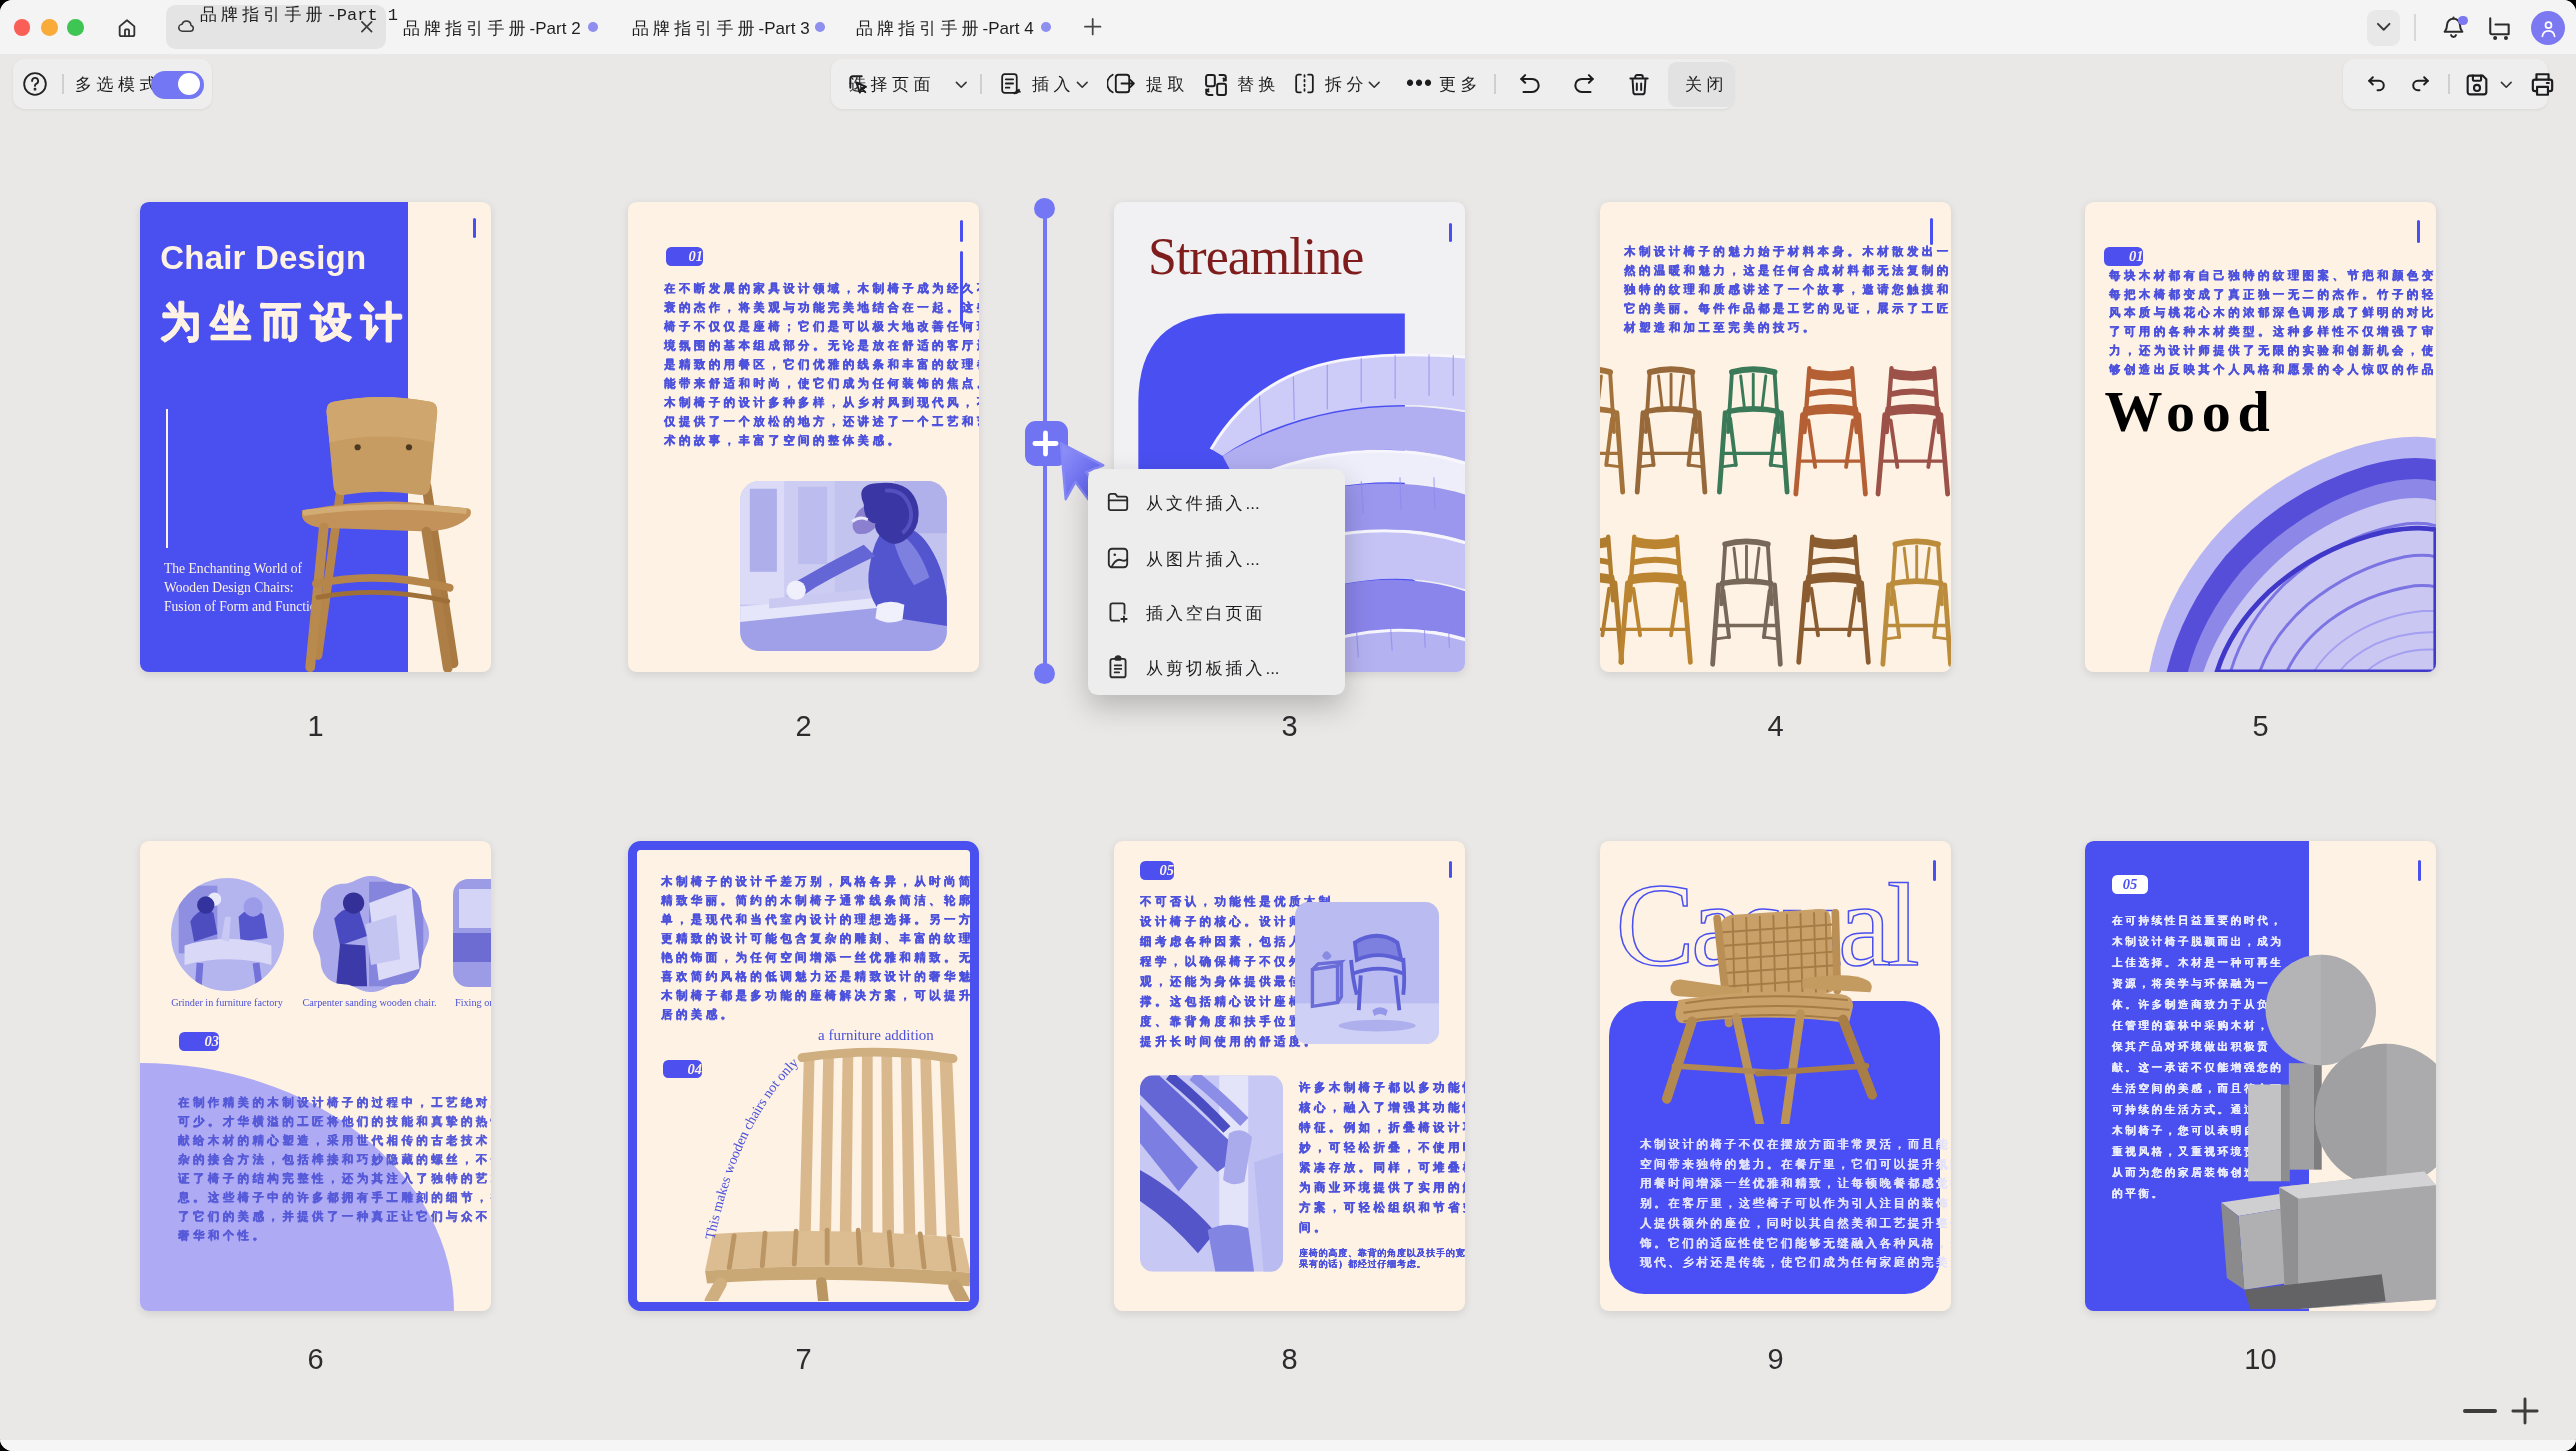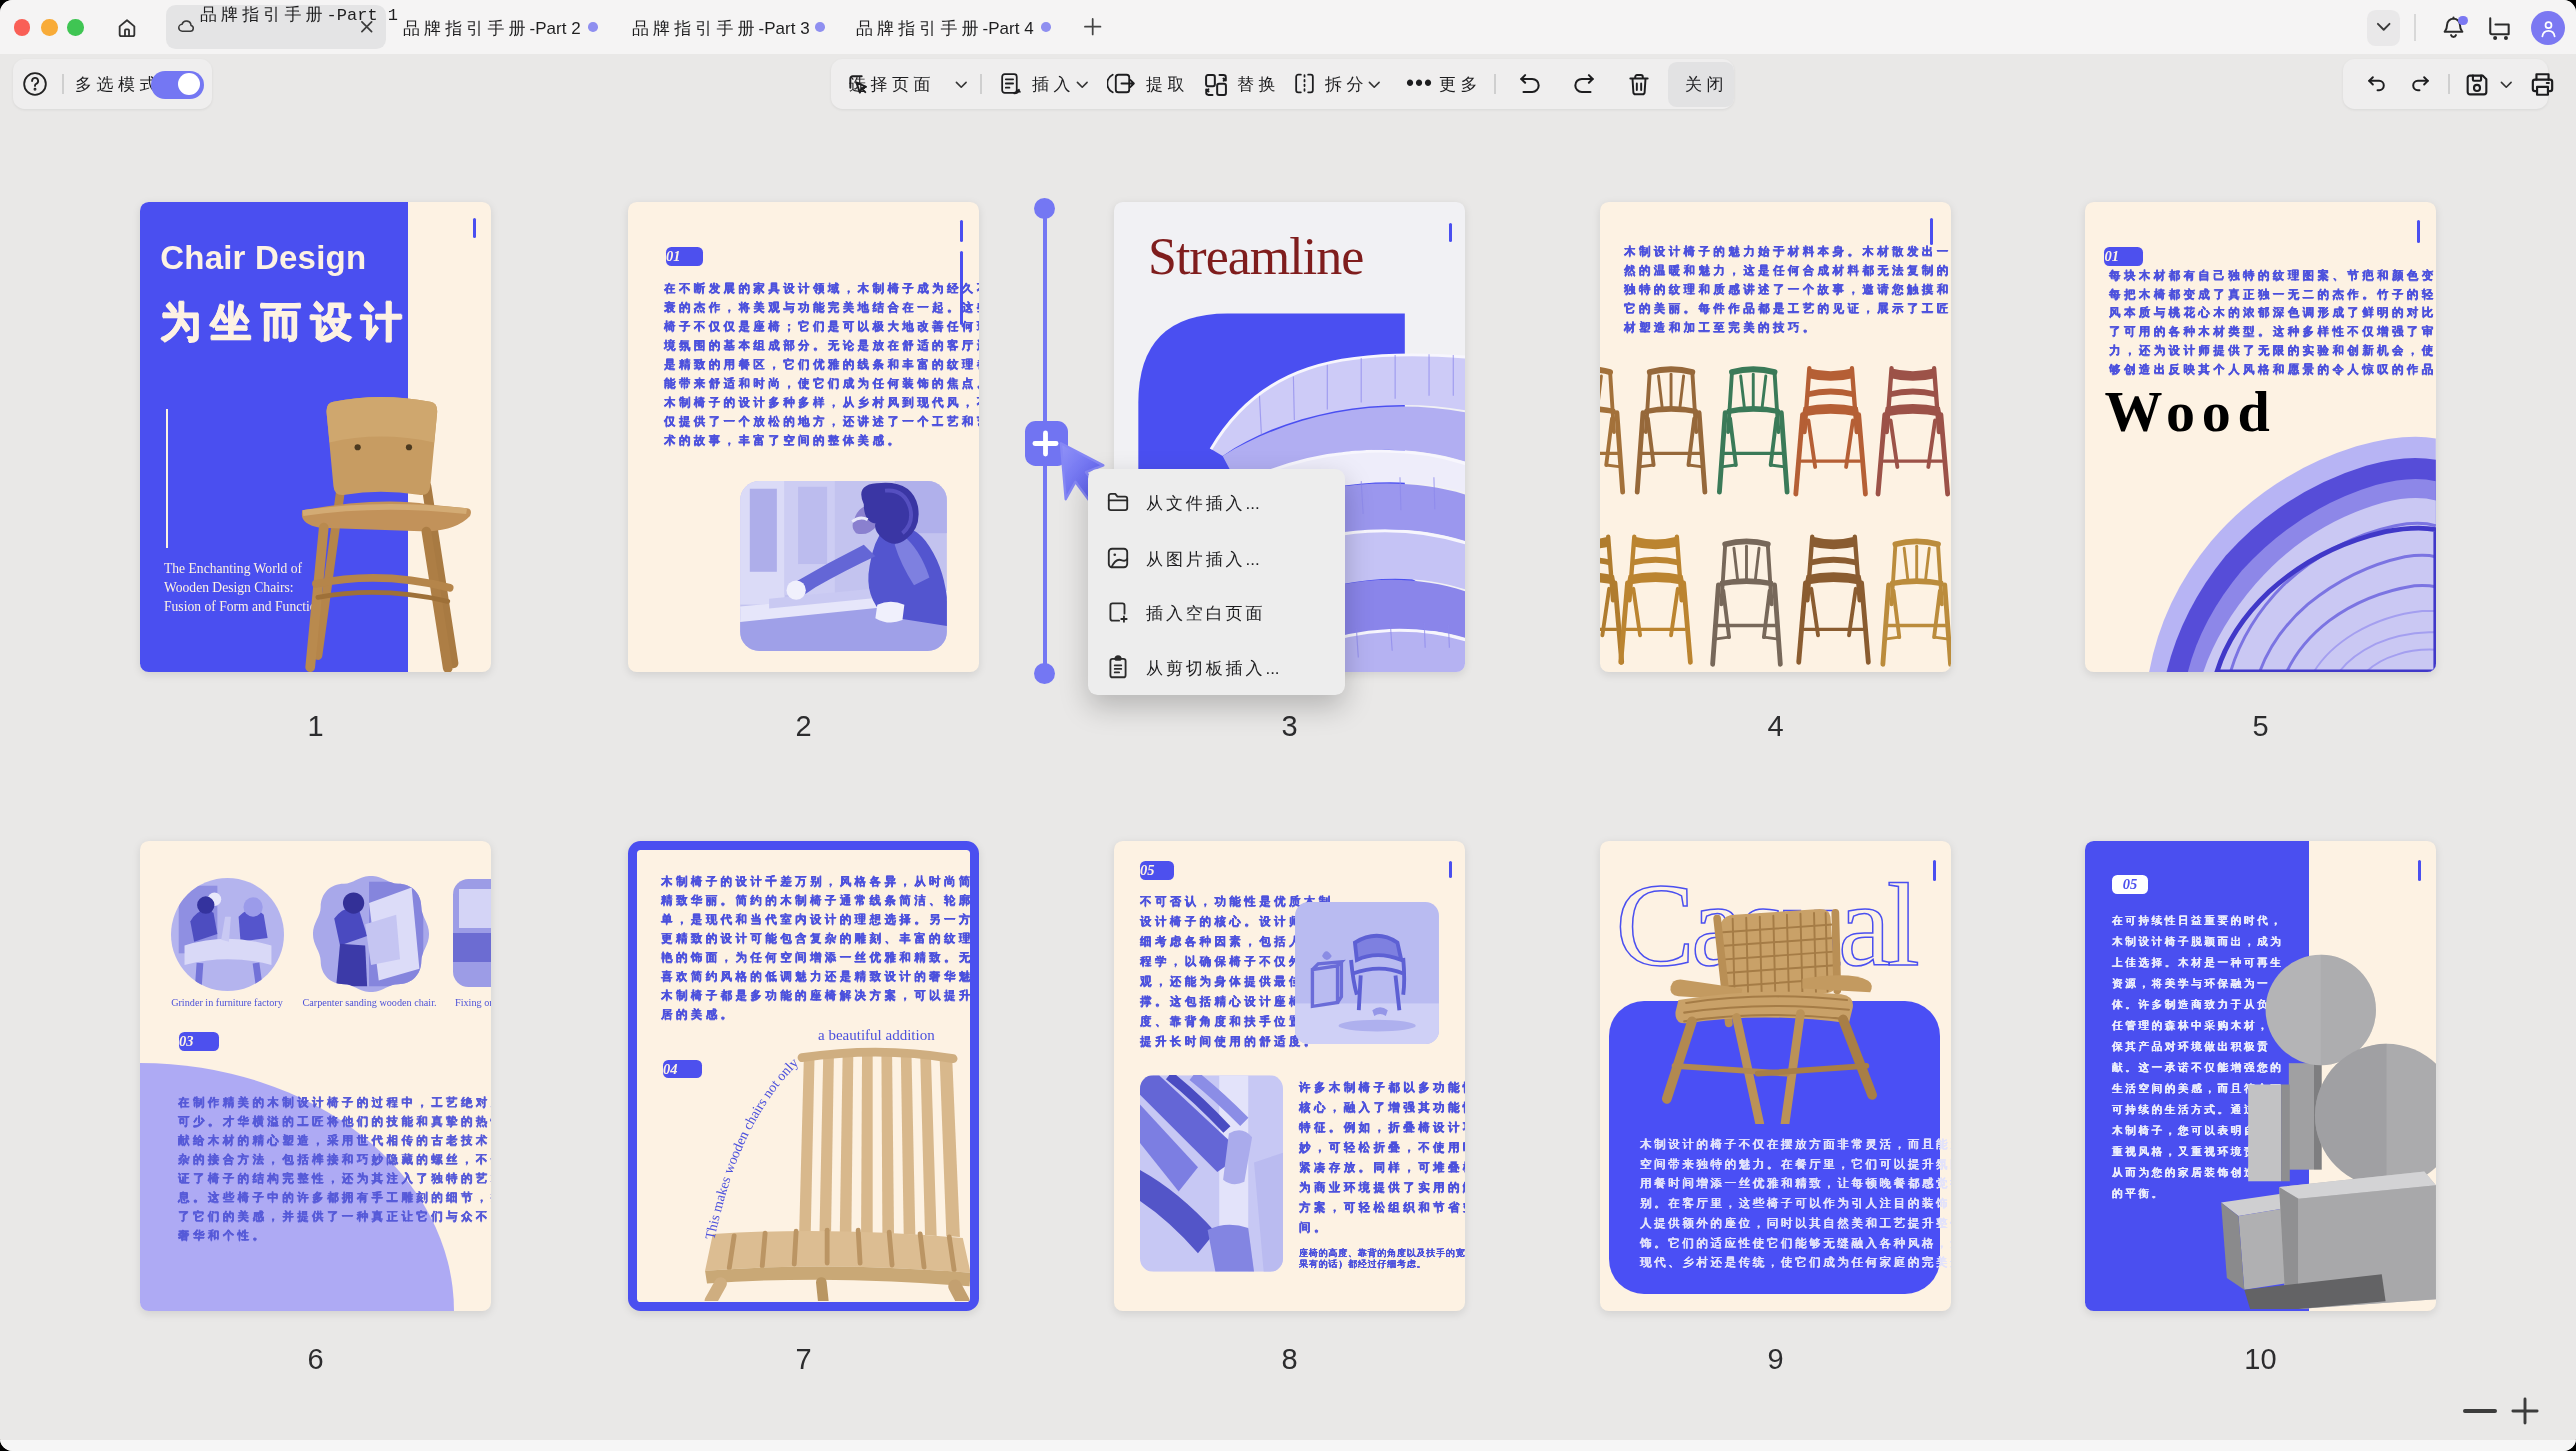--- a/index.html
+++ b/index.html
@@ -13,21 +13,21 @@
   .tabdot { position:absolute; top:22px; width:9.7px; height:9.7px; border-radius:50%; background:#8f8ff0; }
   .toolrow { position:absolute; left:0; top:54px; right:0; height:60px; }
   .tbox { position:absolute; top:4.8px; height:50px; background:#efeeee; border-radius:11.6px; box-shadow:0 1px 2.9px rgba(0,0,0,0.07); }
   .tdiv { position:absolute; top:15.5px; width:1.5px; height:19.4px; background:#cfcfcf; }
   .tlabel { font-size:17px; color:#1d1d1f; letter-spacing:4.5px; }
   .cjk { letter-spacing:3.3px; text-shadow:0.5px 0 currentColor,-0.5px 0 currentColor,0 0.5px currentColor,0 -0.5px currentColor; }
   .cjks { letter-spacing:3.9px; text-shadow:0.3px 0 currentColor,-0.3px 0 currentColor,0 0.3px currentColor,0 -0.3px currentColor; }
   .card { position:absolute; width:351px; height:470px; border-radius:8.7px; background:#fdf2e3; box-shadow:0 2.9px 8.7px rgba(0,0,0,0.10); overflow:hidden; }
   .pnum { position:absolute; width:351px; text-align:center; font-size:29px; color:#2c2c2e; }
   .dash { position:absolute; width:3.4px; background:#4a4ff0; border-radius:1.9px; }
-  .badge { position:absolute; background:#4d50ee; border-radius:5.3px; color:#fdf2e3; font-family:"Liberation Serif",serif; font-style:italic; font-weight:bold; text-align:left; }
+  .badge { position:absolute; background:#4d50ee; border-radius:5.3px; color:#fdf2e3; font-family:"Liberation Serif",serif; font-style:italic; font-weight:bold; text-align:right; }
   .ptxt { position:absolute; color:#4c51dd; font-size:11.6px; line-height:19px; white-space:nowrap; }
 </style>
 </head>
 <body>
 <div class="win">
 
   <div class="titlebar">
     <div class="tl" style="left:13.6px; background:#f95f56;"></div>
     <div class="tl" style="left:41px; background:#f8ab38;"></div>
     <div class="tl" style="left:67px; background:#3fc553;"></div>
@@ -395,21 +395,21 @@
     <div class="abs" style="left:157px;top:156px;width:145px;text-align:center;font-family:'Liberation Serif',serif;font-size:10.2px;color:#4d52d8;white-space:nowrap;">Carpenter sanding wooden chair.</div>
     <div class="abs" style="left:315px;top:156px;font-family:'Liberation Serif',serif;font-size:10.2px;color:#4d52d8;white-space:nowrap;">Fixing on</div>
     <div class="badge" style="left:39px;top:191px;width:40px;height:19px;font-size:14.5px;line-height:18.4px;">03</div>
     <div class="abs" style="left:0;top:222px;width:314px;height:248px;background:#aeaaf4;border-top-right-radius:100% 100%;"></div>
     <div class="ptxt cjk" style="left:38px;top:251px;line-height:19px;color:#565ad8;">在制作精美的木制设计椅子的过程中，工艺绝对必不<br>可少。才华横溢的工匠将他们的技能和真挚的热情奉<br>献给木材的精心塑造，采用世代相传的古老技术。复<br>杂的接合方法，包括榫接和巧妙隐藏的螺丝，不仅保<br>证了椅子的结构完整性，还为其注入了独特的艺术气<br>息。这些椅子中的许多都拥有手工雕刻的细节，提升<br>了它们的美感，并提供了一种真正让它们与众不同的<br>奢华和个性。</div>
   </div>
 
   <div class="card" style="left:628px;top:841px;border:9.7px solid #4a4ff0;border-radius:12.6px;">
     <div class="ptxt cjk" style="left:24px;top:21px;line-height:19px;">木制椅子的设计千差万别，风格各异，从时尚简约到<br>精致华丽。简约的木制椅子通常线条简洁、轮廓简<br>单，是现代和当代室内设计的理想选择。另一方面，<br>更精致的设计可能包含复杂的雕刻、丰富的纹理和鲜<br>艳的饰面，为任何空间增添一丝优雅和精致。无论您<br>喜欢简约风格的低调魅力还是精致设计的奢华魅力，<br>木制椅子都是多功能的座椅解决方案，可以提升您家<br>居的美感。</div>
     <div class="badge" style="left:26px;top:210px;width:39px;height:18.4px;font-size:14.5px;line-height:18.4px;">04</div>
-    <div class="abs" style="left:181px;top:177px;font-family:'Liberation Serif',serif;font-size:15px;color:#4c51dd;">a beautiful addition</div>
+    <div class="abs" style="left:181px;top:177px;font-family:'Liberation Serif',serif;font-size:15px;color:#4c51dd;">a furniture addition</div>
     <svg class="abs" style="left:39px;top:194px;" width="312" height="257" viewBox="0 0 322 265">
       <g stroke-linecap="round">
 
         <g fill="#d8b88c">
           <path d="M132 12 L143 12 L139 198 L127 199 Z"></path>
           <path d="M152 10 L163 10 L160 197 L148 198 Z"></path>
           <path d="M172 9 L183 9 L181 196 L169 197 Z"></path>
           <path d="M192 8 L203 8 L203 196 L191 196 Z"></path>
           <path d="M212 8 L223 8 L225 196 L213 196 Z"></path>
           <path d="M232 9 L243 9 L247 197 L235 196 Z"></path>

